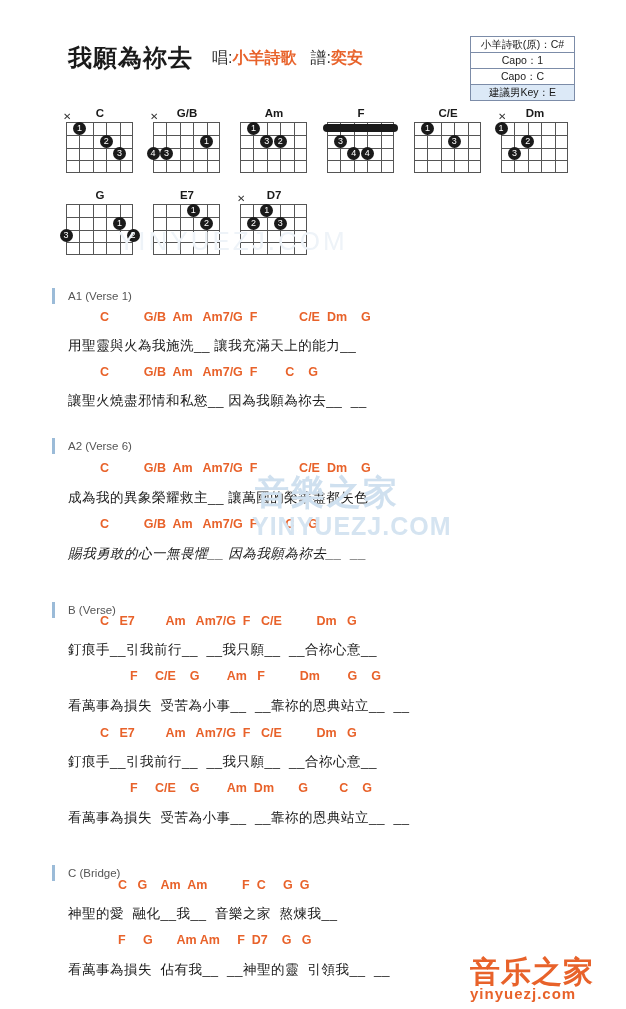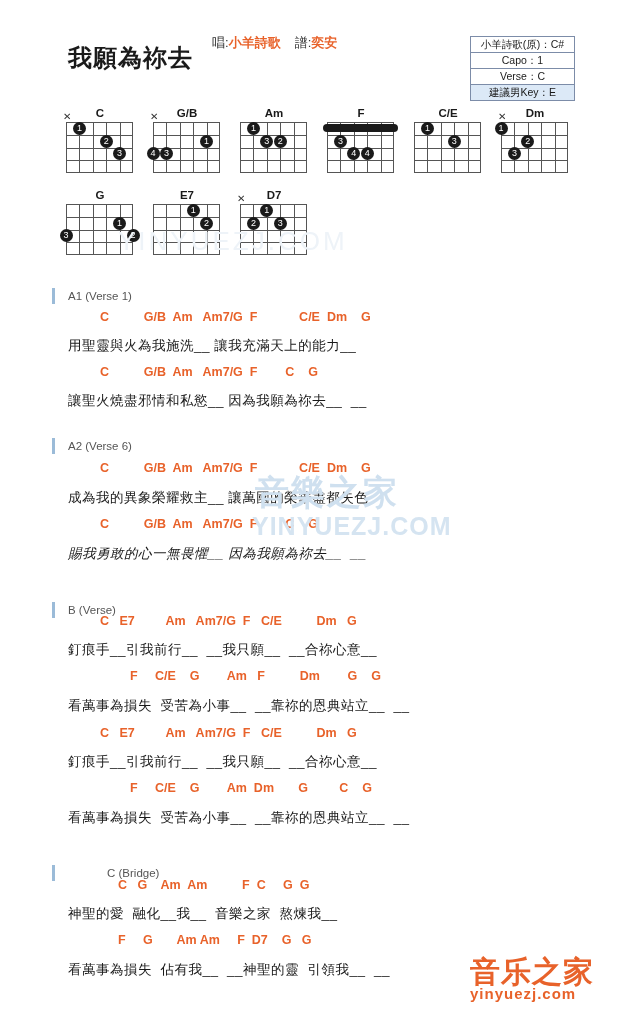--- a/index.html
+++ b/index.html
@@ -30,22 +30,22 @@
     top: 42px;
     font-size: 24px;
     font-weight: bold;
     letter-spacing: 1px;
     color: #1a1a1a;
     white-space: nowrap;
   }
   .credits {
     position: absolute;
     left: 212px;
-    top: 34px;
-    font-size: 13px;
+    top: 48px;
+    font-size: 16px;
     white-space: nowrap;
   }
   .credits .lab { color: #333; }
   .credits .val { color: #e8622a; font-weight: bold; }
   .credits .sep { display: inline-block; width: 14px; }
 
   
   .keybox {
     position: absolute;
     left: 470px;
@@ -231,21 +231,21 @@
 <div class="header">
   <div class="song-title">我願為祢去</div>
   <div class="credits">
     <span class="lab">唱:</span><span class="val">小羊詩歌</span><span class="sep"></span><span class="lab">譜:</span><span class="val">奕安</span>
   </div>
 </div>
 
 <div class="keybox" id="keybox">
     <div class="krow">小羊詩歌(原)：C#</div>
     <div class="krow">Capo：1</div>
-    <div class="krow">Verse：C</div>
+    <div class="krow">Capo：C</div>
     <div class="krow hl">建議男Key：E</div>
   </div>
 
 <div class="chords" id="chords">
     <div class="chordbox" style="left: 58px; top: 6px;">
       <div class="chordname">C</div>
       <div class="grid">
         <div class="frame"></div>
         <div class="vline" style="left: 13px;"></div>
         <div class="vline" style="left: 27px;"></div>
@@ -409,21 +409,21 @@
     <div class="section-label" style="left: 68px; top: 604px; text-align: center;">B (Verse)</div>
     <div class="chordline" style="left: 100px; top: 614px;">C   E7         Am   Am7/G  F   C/E          Dm   G</div>
     <div class="lyricline" style="left: 68px; top: 641px;">釘痕手__引我前行__  __我只願__  __合祢心意__</div>
     <div class="chordline" style="left: 130px; top: 669px;">F     C/E    G        Am   F          Dm        G    G</div>
     <div class="lyricline" style="left: 68px; top: 697px;">看萬事為損失  受苦為小事__  __靠祢的恩典站立__  __</div>
     <div class="chordline" style="left: 100px; top: 726px;">C   E7         Am   Am7/G  F   C/E          Dm   G</div>
     <div class="lyricline" style="left: 68px; top: 753px;">釘痕手__引我前行__  __我只願__  __合祢心意__</div>
     <div class="chordline" style="left: 130px; top: 781px;">F     C/E    G        Am  Dm       G         C    G</div>
     <div class="lyricline" style="left: 68px; top: 809px;">看萬事為損失  受苦為小事__  __靠祢的恩典站立__  __</div>
     <div class="section-bar" style="left: 52px; top: 865px;"></div>
-    <div class="section-label" style="left: 68px; top: 867px; margin-left: 39px;">C (Bridge)</div>
+    <div class="section-label" style="left: 68px; top: 867px;">C (Bridge)</div>
     <div class="chordline" style="left: 118px; top: 878px;">C   G    Am  Am          F  C     G  G</div>
     <div class="lyricline" style="left: 68px; top: 905px;">神聖的愛  融化__我__  音樂之家  熬煉我__</div>
     <div class="chordline" style="left: 118px; top: 933px;">F     G       Am Am     F  D7    G   G</div>
     <div class="lyricline" style="left: 68px; top: 961px;">看萬事為損失  佔有我__  __神聖的靈  引領我__  __</div>
   </div>
 
 <div class="wm-left">YINYUEZJ.COM</div>
 <div class="wm-center">音樂之家</div>
 <div class="wm-center2">YINYUEZJ.COM</div>
 <div class="wm-br1">音乐之家</div>

